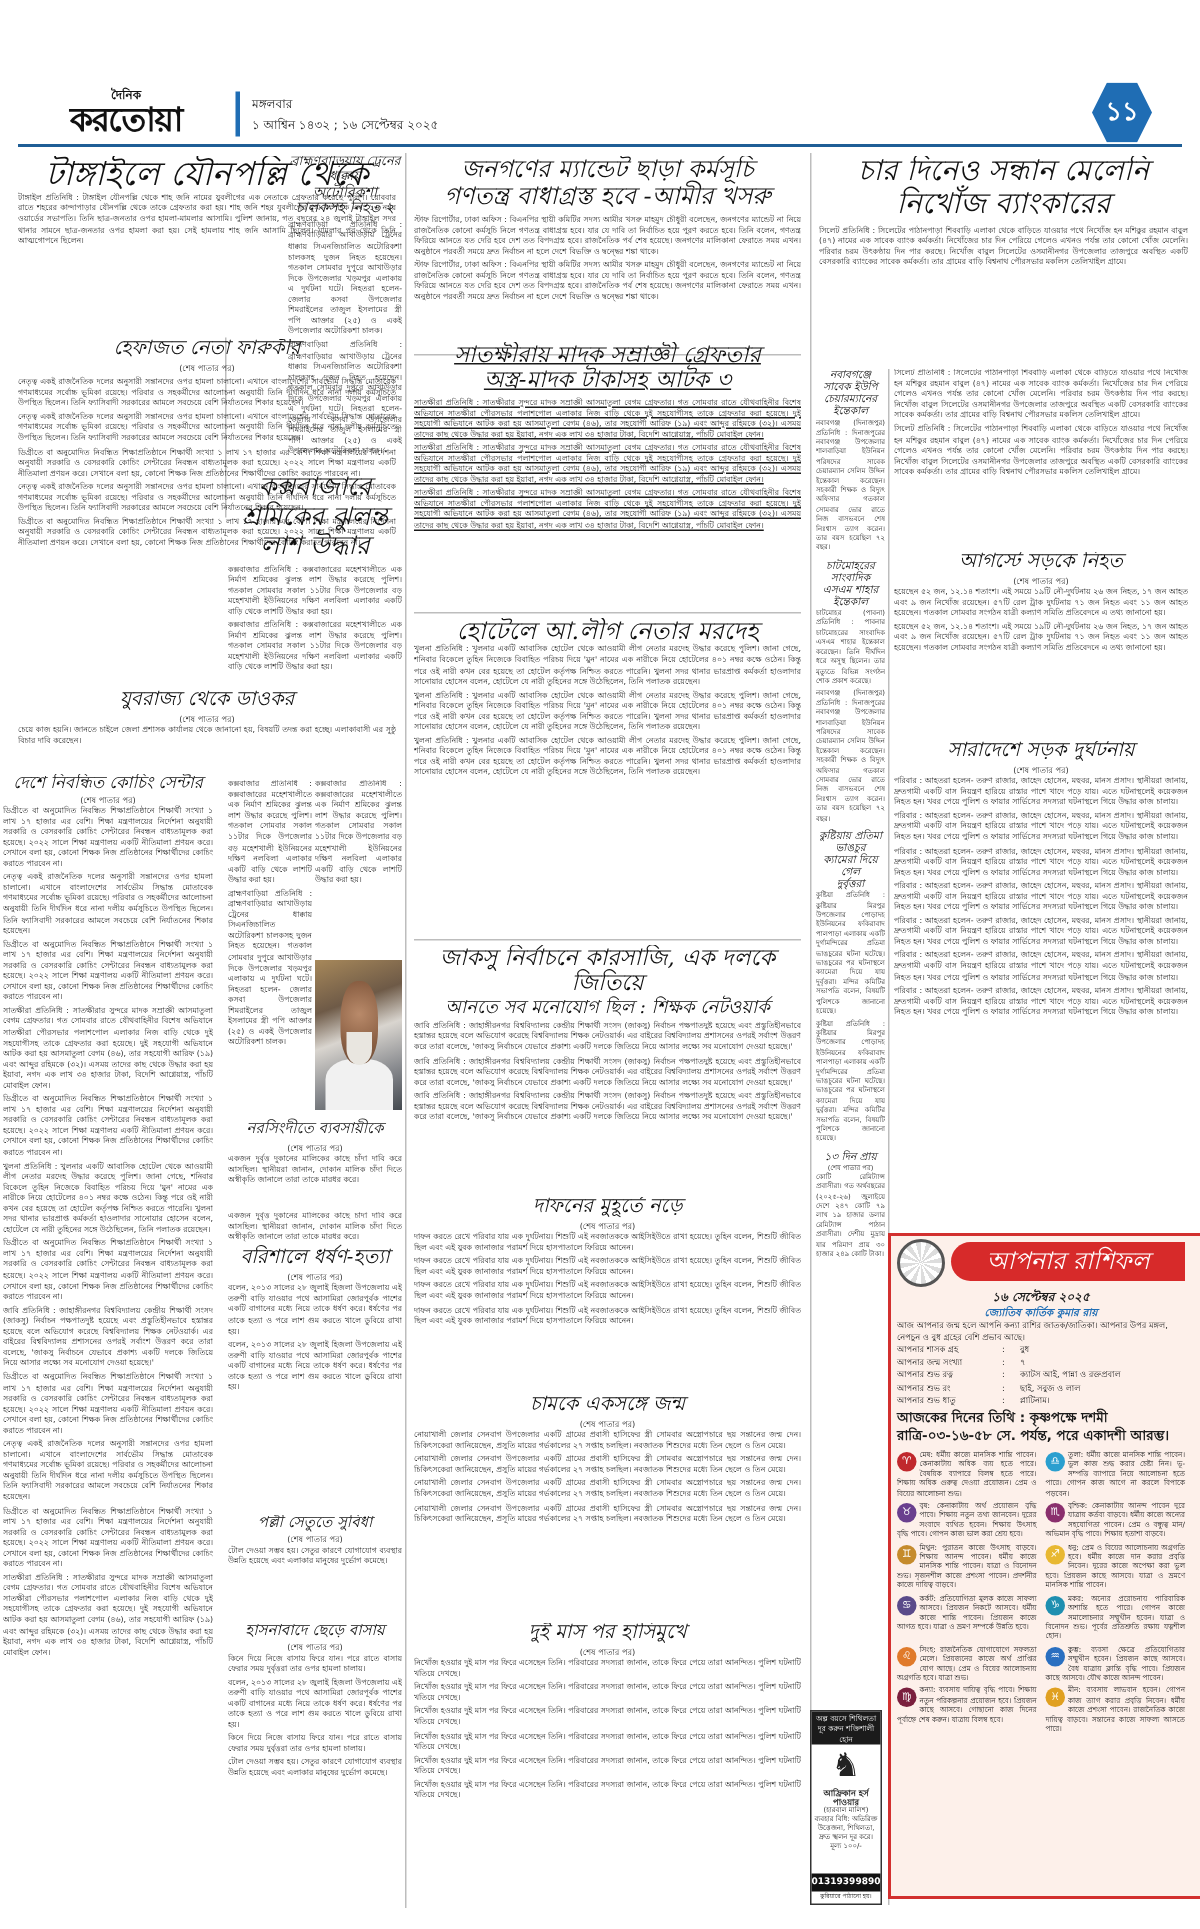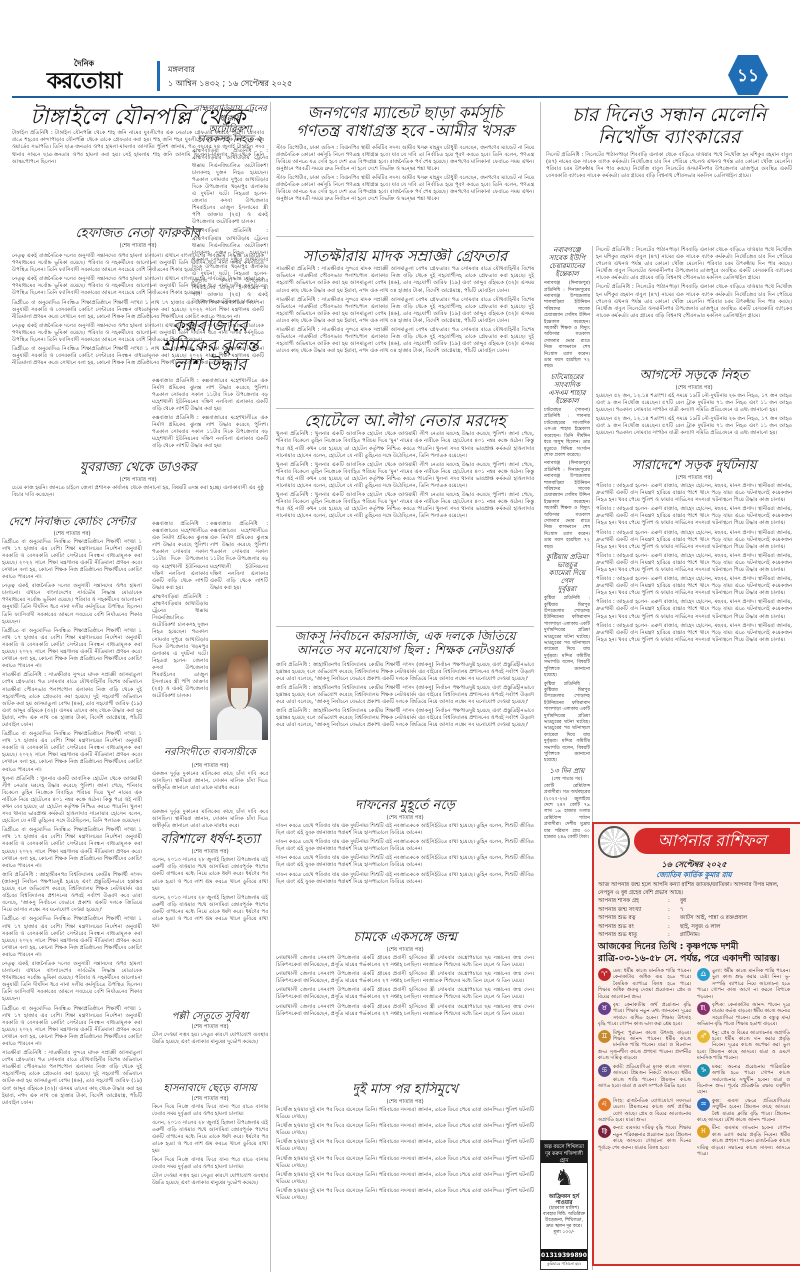--- a/index.html
+++ b/index.html
@@ -212,42 +212,43 @@
   <div class="col" style="left:276px; top:104px; width:258px; height:130px;">
     <div class="headline h-lg" style="font-size:16px;">জনগণের ম্যান্ডেট ছাড়া কর্মসূচি</div>
     <div class="headline h-lg" style="font-size:16px; margin-bottom:3px;">গণতন্ত্র বাধাগ্রস্ত হবে -আমীর খসরু</div>
     <div class="body">
       <p>স্টাফ রিপোর্টার, ঢাকা অফিস : বিএনপির স্থায়ী কমিটির সদস্য আমীর খসরু মাহমুদ চৌধুরী বলেছেন, জনগণের ম্যান্ডেট না নিয়ে রাজনৈতিক কোনো কর্মসূচি নিলে গণতন্ত্র বাধাগ্রস্ত হবে। যার যে দাবি তা নির্বাচিত হয়ে পূরণ করতে হবে। তিনি বলেন, গণতন্ত্র ফিরিয়ে আনতে যত দেরি হবে দেশ তত বিপদগ্রস্ত হবে। রাজনৈতিক পর্ব শেষ হয়েছে। জনগণের মালিকানা ফেরাতে সময় এখন। অনুষ্ঠানে পরবর্তী সময়ে দ্রুত নির্বাচন না হলে দেশে বিভক্তি ও দ্বন্দ্বের শঙ্কা থাকে।</p>
       <p>স্টাফ রিপোর্টার, ঢাকা অফিস : বিএনপির স্থায়ী কমিটির সদস্য আমীর খসরু মাহমুদ চৌধুরী বলেছেন, জনগণের ম্যান্ডেট না নিয়ে রাজনৈতিক কোনো কর্মসূচি নিলে গণতন্ত্র বাধাগ্রস্ত হবে। যার যে দাবি তা নির্বাচিত হয়ে পূরণ করতে হবে। তিনি বলেন, গণতন্ত্র ফিরিয়ে আনতে যত দেরি হবে দেশ তত বিপদগ্রস্ত হবে। রাজনৈতিক পর্ব শেষ হয়েছে। জনগণের মালিকানা ফেরাতে সময় এখন। অনুষ্ঠানে পরবর্তী সময়ে দ্রুত নির্বাচন না হলে দেশে বিভক্তি ও দ্বন্দ্বের শঙ্কা থাকে।</p>
     </div>
   </div>
   <div class="hrule" style="left:276px; top:236px; width:258px;"></div>
 
-  <div class="col" style="left:276px; top:248px; width:258px; height:165px;">
+  <div class="col" style="left:276px; top:228px; width:258px; height:165px;text-decoration:underline;">
     <div class="headline h-lg" style="font-size:15px;">সাতক্ষীরায় মাদক সম্রাজ্ঞী গ্রেফতার</div>
+    <div class="headline h-lg" style="font-size:15px; margin-bottom:3px;">অস্ত্র-মাদক টাকাসহ আটক ৩</div>
     <div class="body">
       <p>সাতক্ষীরা প্রতিনিধি : সাতক্ষীরার সুন্দরে মাদক সম্রাজ্ঞী আসমাতুলা বেগম গ্রেফতার। গত সোমবার রাতে যৌথবাহিনীর বিশেষ অভিযানে সাতক্ষীরা পৌরসভার পলাশপোল এলাকার নিজ বাড়ি থেকে দুই সহযোগীসহ তাকে গ্রেফতার করা হয়েছে। দুই সহযোগী অভিযানে আটক করা হয় আসমাতুলা বেগম (৪৬), তার সহযোগী আরিফ (১৯) এবং আব্দুর রহিমকে (৩২)। এসময় তাদের কাছ থেকে উদ্ধার করা হয় ইয়াবা, নগদ এক লাখ ৩৪ হাজার টাকা, বিদেশি আগ্নেয়াস্ত্র, পাঁচটি মোবাইল ফোন।</p>
       <p>সাতক্ষীরা প্রতিনিধি : সাতক্ষীরার সুন্দরে মাদক সম্রাজ্ঞী আসমাতুলা বেগম গ্রেফতার। গত সোমবার রাতে যৌথবাহিনীর বিশেষ অভিযানে সাতক্ষীরা পৌরসভার পলাশপোল এলাকার নিজ বাড়ি থেকে দুই সহযোগীসহ তাকে গ্রেফতার করা হয়েছে। দুই সহযোগী অভিযানে আটক করা হয় আসমাতুলা বেগম (৪৬), তার সহযোগী আরিফ (১৯) এবং আব্দুর রহিমকে (৩২)। এসময় তাদের কাছ থেকে উদ্ধার করা হয় ইয়াবা, নগদ এক লাখ ৩৪ হাজার টাকা, বিদেশি আগ্নেয়াস্ত্র, পাঁচটি মোবাইল ফোন।</p>
       <p>সাতক্ষীরা প্রতিনিধি : সাতক্ষীরার সুন্দরে মাদক সম্রাজ্ঞী আসমাতুলা বেগম গ্রেফতার। গত সোমবার রাতে যৌথবাহিনীর বিশেষ অভিযানে সাতক্ষীরা পৌরসভার পলাশপোল এলাকার নিজ বাড়ি থেকে দুই সহযোগীসহ তাকে গ্রেফতার করা হয়েছে। দুই সহযোগী অভিযানে আটক করা হয় আসমাতুলা বেগম (৪৬), তার সহযোগী আরিফ (১৯) এবং আব্দুর রহিমকে (৩২)। এসময় তাদের কাছ থেকে উদ্ধার করা হয় ইয়াবা, নগদ এক লাখ ৩৪ হাজার টাকা, বিদেশি আগ্নেয়াস্ত্র, পাঁচটি মোবাইল ফোন।</p>
     </div>
   </div>
   <div class="hrule" style="left:276px; top:408px; width:258px;"></div>
 
   <div class="col" style="left:276px; top:412px; width:258px; height:210px;">
     <div class="headline h-lg" style="font-size:16px;">হোটেলে আ.লীগ নেতার মরদেহ</div>
     <div class="body">
       <p>খুলনা প্রতিনিধি : খুলনার একটি আবাসিক হোটেল থেকে আওয়ামী লীগ নেতার মরদেহ উদ্ধার করেছে পুলিশ। জানা গেছে, শনিবার বিকেলে তুহিন নিজেকে বিবাহিত পরিচয় দিয়ে 'মুন' নামের এক নারীকে নিয়ে হোটেলের ৪০১ নম্বর কক্ষে ওঠেন। কিন্তু পরে ওই নারী কখন বের হয়েছে তা হোটেল কর্তৃপক্ষ নিশ্চিত করতে পারেনি। খুলনা সদর থানার ভারপ্রাপ্ত কর্মকর্তা হাওলাদার সানোয়ার হোসেন বলেন, হোটেলে যে নারী তুহিনের সঙ্গে উঠেছিলেন, তিনি পলাতক রয়েছেন।</p>
       <p>খুলনা প্রতিনিধি : খুলনার একটি আবাসিক হোটেল থেকে আওয়ামী লীগ নেতার মরদেহ উদ্ধার করেছে পুলিশ। জানা গেছে, শনিবার বিকেলে তুহিন নিজেকে বিবাহিত পরিচয় দিয়ে 'মুন' নামের এক নারীকে নিয়ে হোটেলের ৪০১ নম্বর কক্ষে ওঠেন। কিন্তু পরে ওই নারী কখন বের হয়েছে তা হোটেল কর্তৃপক্ষ নিশ্চিত করতে পারেনি। খুলনা সদর থানার ভারপ্রাপ্ত কর্মকর্তা হাওলাদার সানোয়ার হোসেন বলেন, হোটেলে যে নারী তুহিনের সঙ্গে উঠেছিলেন, তিনি পলাতক রয়েছেন।</p>
       <p>খুলনা প্রতিনিধি : খুলনার একটি আবাসিক হোটেল থেকে আওয়ামী লীগ নেতার মরদেহ উদ্ধার করেছে পুলিশ। জানা গেছে, শনিবার বিকেলে তুহিন নিজেকে বিবাহিত পরিচয় দিয়ে 'মুন' নামের এক নারীকে নিয়ে হোটেলের ৪০১ নম্বর কক্ষে ওঠেন। কিন্তু পরে ওই নারী কখন বের হয়েছে তা হোটেল কর্তৃপক্ষ নিশ্চিত করতে পারেনি। খুলনা সদর থানার ভারপ্রাপ্ত কর্মকর্তা হাওলাদার সানোয়ার হোসেন বলেন, হোটেলে যে নারী তুহিনের সঙ্গে উঠেছিলেন, তিনি পলাতক রয়েছেন।</p>
     </div>
   </div>
   <div class="hrule" style="left:276px; top:626px; width:258px;"></div>
 
   <div class="col" style="left:276px; top:630px; width:258px; height:165px;">
-    <div class="headline h-md" style="font-size:12px;">জাকসু নির্বাচনে কারসাজি, এক দলকে জিতিয়ে</div>
+    <div class="headline h-md" style="font-size:15px;">জাকসু নির্বাচনে কারসাজি, এক দলকে জিতিয়ে</div>
     <div class="headline h-md" style="font-size:12px; margin-bottom:3px;">আনতে সব মনোযোগ ছিল : শিক্ষক নেটওয়ার্ক</div>
     <div class="body">
       <p>জাবি প্রতিনিধি : জাহাঙ্গীরনগর বিশ্ববিদ্যালয় কেন্দ্রীয় শিক্ষার্থী সংসদ (জাকসু) নির্বাচন পক্ষপাতদুষ্ট হয়েছে এবং প্রস্তুতিহীনভাবে হস্তান্তর হয়েছে বলে অভিযোগ করেছে বিশ্ববিদ্যালয় শিক্ষক নেটওয়ার্ক। এর বাইরের বিশ্ববিদ্যালয় প্রশাসনের ওপরই সর্বাংশ উত্তরণ করে তারা বলেছে, 'জাকসু নির্বাচনে যেভাবে প্রকাশ্য একটি দলকে জিতিয়ে নিয়ে আসার লক্ষ্যে সব মনোযোগ দেওয়া হয়েছে।'</p>
       <p>জাবি প্রতিনিধি : জাহাঙ্গীরনগর বিশ্ববিদ্যালয় কেন্দ্রীয় শিক্ষার্থী সংসদ (জাকসু) নির্বাচন পক্ষপাতদুষ্ট হয়েছে এবং প্রস্তুতিহীনভাবে হস্তান্তর হয়েছে বলে অভিযোগ করেছে বিশ্ববিদ্যালয় শিক্ষক নেটওয়ার্ক। এর বাইরের বিশ্ববিদ্যালয় প্রশাসনের ওপরই সর্বাংশ উত্তরণ করে তারা বলেছে, 'জাকসু নির্বাচনে যেভাবে প্রকাশ্য একটি দলকে জিতিয়ে নিয়ে আসার লক্ষ্যে সব মনোযোগ দেওয়া হয়েছে।'</p>
       <p>জাবি প্রতিনিধি : জাহাঙ্গীরনগর বিশ্ববিদ্যালয় কেন্দ্রীয় শিক্ষার্থী সংসদ (জাকসু) নির্বাচন পক্ষপাতদুষ্ট হয়েছে এবং প্রস্তুতিহীনভাবে হস্তান্তর হয়েছে বলে অভিযোগ করেছে বিশ্ববিদ্যালয় শিক্ষক নেটওয়ার্ক। এর বাইরের বিশ্ববিদ্যালয় প্রশাসনের ওপরই সর্বাংশ উত্তরণ করে তারা বলেছে, 'জাকসু নির্বাচনে যেভাবে প্রকাশ্য একটি দলকে জিতিয়ে নিয়ে আসার লক্ষ্যে সব মনোযোগ দেওয়া হয়েছে।'</p>
     </div>
   </div>
 
   <div class="col" style="left:276px; top:798px; width:258px; height:130px;">
     <div class="headline h-md">দাফনের মুহূর্তে নড়ে</div>
@@ -309,21 +310,21 @@
 
   <div class="col" style="left:596px; top:368px; width:196px; height:100px;">
     <div class="headline h-md">আগস্টে সড়কে নিহত</div>
     <div class="subnote">(শেষ পাতার পর)</div>
     <div class="body">
       <p>হয়েছেন ৫২ জন, ১২.১৪ শতাংশ। এই সময়ে ১৯টি নৌ-দুর্ঘটনায় ২৬ জন নিহত, ১৭ জন আহত এবং ৯ জন নিখোঁজ রয়েছেন। ৫৭টি রেল ট্রাক দুর্ঘটনায় ৭১ জন নিহত এবং ১১ জন আহত হয়েছেন। গতকাল সোমবার সংগঠন যাত্রী কল্যাণ সমিতি প্রতিবেদনে এ তথ্য জানানো হয়।</p>
       <p>হয়েছেন ৫২ জন, ১২.১৪ শতাংশ। এই সময়ে ১৯টি নৌ-দুর্ঘটনায় ২৬ জন নিহত, ১৭ জন আহত এবং ৯ জন নিখোঁজ রয়েছেন। ৫৭টি রেল ট্রাক দুর্ঘটনায় ৭১ জন নিহত এবং ১১ জন আহত হয়েছেন। গতকাল সোমবার সংগঠন যাত্রী কল্যাণ সমিতি প্রতিবেদনে এ তথ্য জানানো হয়।</p>
     </div>
   </div>
 
-  <div class="col" style="left:596px; top:458px; width:196px; height:350px;">
+  <div class="col" style="left:596px; top:494px; width:196px; height:350px;">
     <div class="headline h-md">সারাদেশে সড়ক দুর্ঘটনায়</div>
     <div class="subnote">(শেষ পাতার পর)</div>
     <div class="body">
       <p>পরিবার : আহতরা হলেন- তরুণ রাজার, জাহেদ হোসেন, মহুবর, মানস প্রসাদ। স্থানীয়রা জানায়, দ্রুতগামী একটি বাস নিয়ন্ত্রণ হারিয়ে রাস্তার পাশে খাদে পড়ে যায়। এতে ঘটনাস্থলেই কয়েকজন নিহত হন। খবর পেয়ে পুলিশ ও ফায়ার সার্ভিসের সদস্যরা ঘটনাস্থলে গিয়ে উদ্ধার কাজ চালায়।</p>
       <p>পরিবার : আহতরা হলেন- তরুণ রাজার, জাহেদ হোসেন, মহুবর, মানস প্রসাদ। স্থানীয়রা জানায়, দ্রুতগামী একটি বাস নিয়ন্ত্রণ হারিয়ে রাস্তার পাশে খাদে পড়ে যায়। এতে ঘটনাস্থলেই কয়েকজন নিহত হন। খবর পেয়ে পুলিশ ও ফায়ার সার্ভিসের সদস্যরা ঘটনাস্থলে গিয়ে উদ্ধার কাজ চালায়।</p>
       <p>পরিবার : আহতরা হলেন- তরুণ রাজার, জাহেদ হোসেন, মহুবর, মানস প্রসাদ। স্থানীয়রা জানায়, দ্রুতগামী একটি বাস নিয়ন্ত্রণ হারিয়ে রাস্তার পাশে খাদে পড়ে যায়। এতে ঘটনাস্থলেই কয়েকজন নিহত হন। খবর পেয়ে পুলিশ ও ফায়ার সার্ভিসের সদস্যরা ঘটনাস্থলে গিয়ে উদ্ধার কাজ চালায়।</p>
       <p>পরিবার : আহতরা হলেন- তরুণ রাজার, জাহেদ হোসেন, মহুবর, মানস প্রসাদ। স্থানীয়রা জানায়, দ্রুতগামী একটি বাস নিয়ন্ত্রণ হারিয়ে রাস্তার পাশে খাদে পড়ে যায়। এতে ঘটনাস্থলেই কয়েকজন নিহত হন। খবর পেয়ে পুলিশ ও ফায়ার সার্ভিসের সদস্যরা ঘটনাস্থলে গিয়ে উদ্ধার কাজ চালায়।</p>
       <p>পরিবার : আহতরা হলেন- তরুণ রাজার, জাহেদ হোসেন, মহুবর, মানস প্রসাদ। স্থানীয়রা জানায়, দ্রুতগামী একটি বাস নিয়ন্ত্রণ হারিয়ে রাস্তার পাশে খাদে পড়ে যায়। এতে ঘটনাস্থলেই কয়েকজন নিহত হন। খবর পেয়ে পুলিশ ও ফায়ার সার্ভিসের সদস্যরা ঘটনাস্থলে গিয়ে উদ্ধার কাজ চালায়।</p>
       <p>পরিবার : আহতরা হলেন- তরুণ রাজার, জাহেদ হোসেন, মহুবর, মানস প্রসাদ। স্থানীয়রা জানায়, দ্রুতগামী একটি বাস নিয়ন্ত্রণ হারিয়ে রাস্তার পাশে খাদে পড়ে যায়। এতে ঘটনাস্থলেই কয়েকজন নিহত হন। খবর পেয়ে পুলিশ ও ফায়ার সার্ভিসের সদস্যরা ঘটনাস্থলে গিয়ে উদ্ধার কাজ চালায়।</p>
       <p>পরিবার : আহতরা হলেন- তরুণ রাজার, জাহেদ হোসেন, মহুবর, মানস প্রসাদ। স্থানীয়রা জানায়, দ্রুতগামী একটি বাস নিয়ন্ত্রণ হারিয়ে রাস্তার পাশে খাদে পড়ে যায়। এতে ঘটনাস্থলেই কয়েকজন নিহত হন। খবর পেয়ে পুলিশ ও ফায়ার সার্ভিসের সদস্যরা ঘটনাস্থলে গিয়ে উদ্ধার কাজ চালায়।</p>

